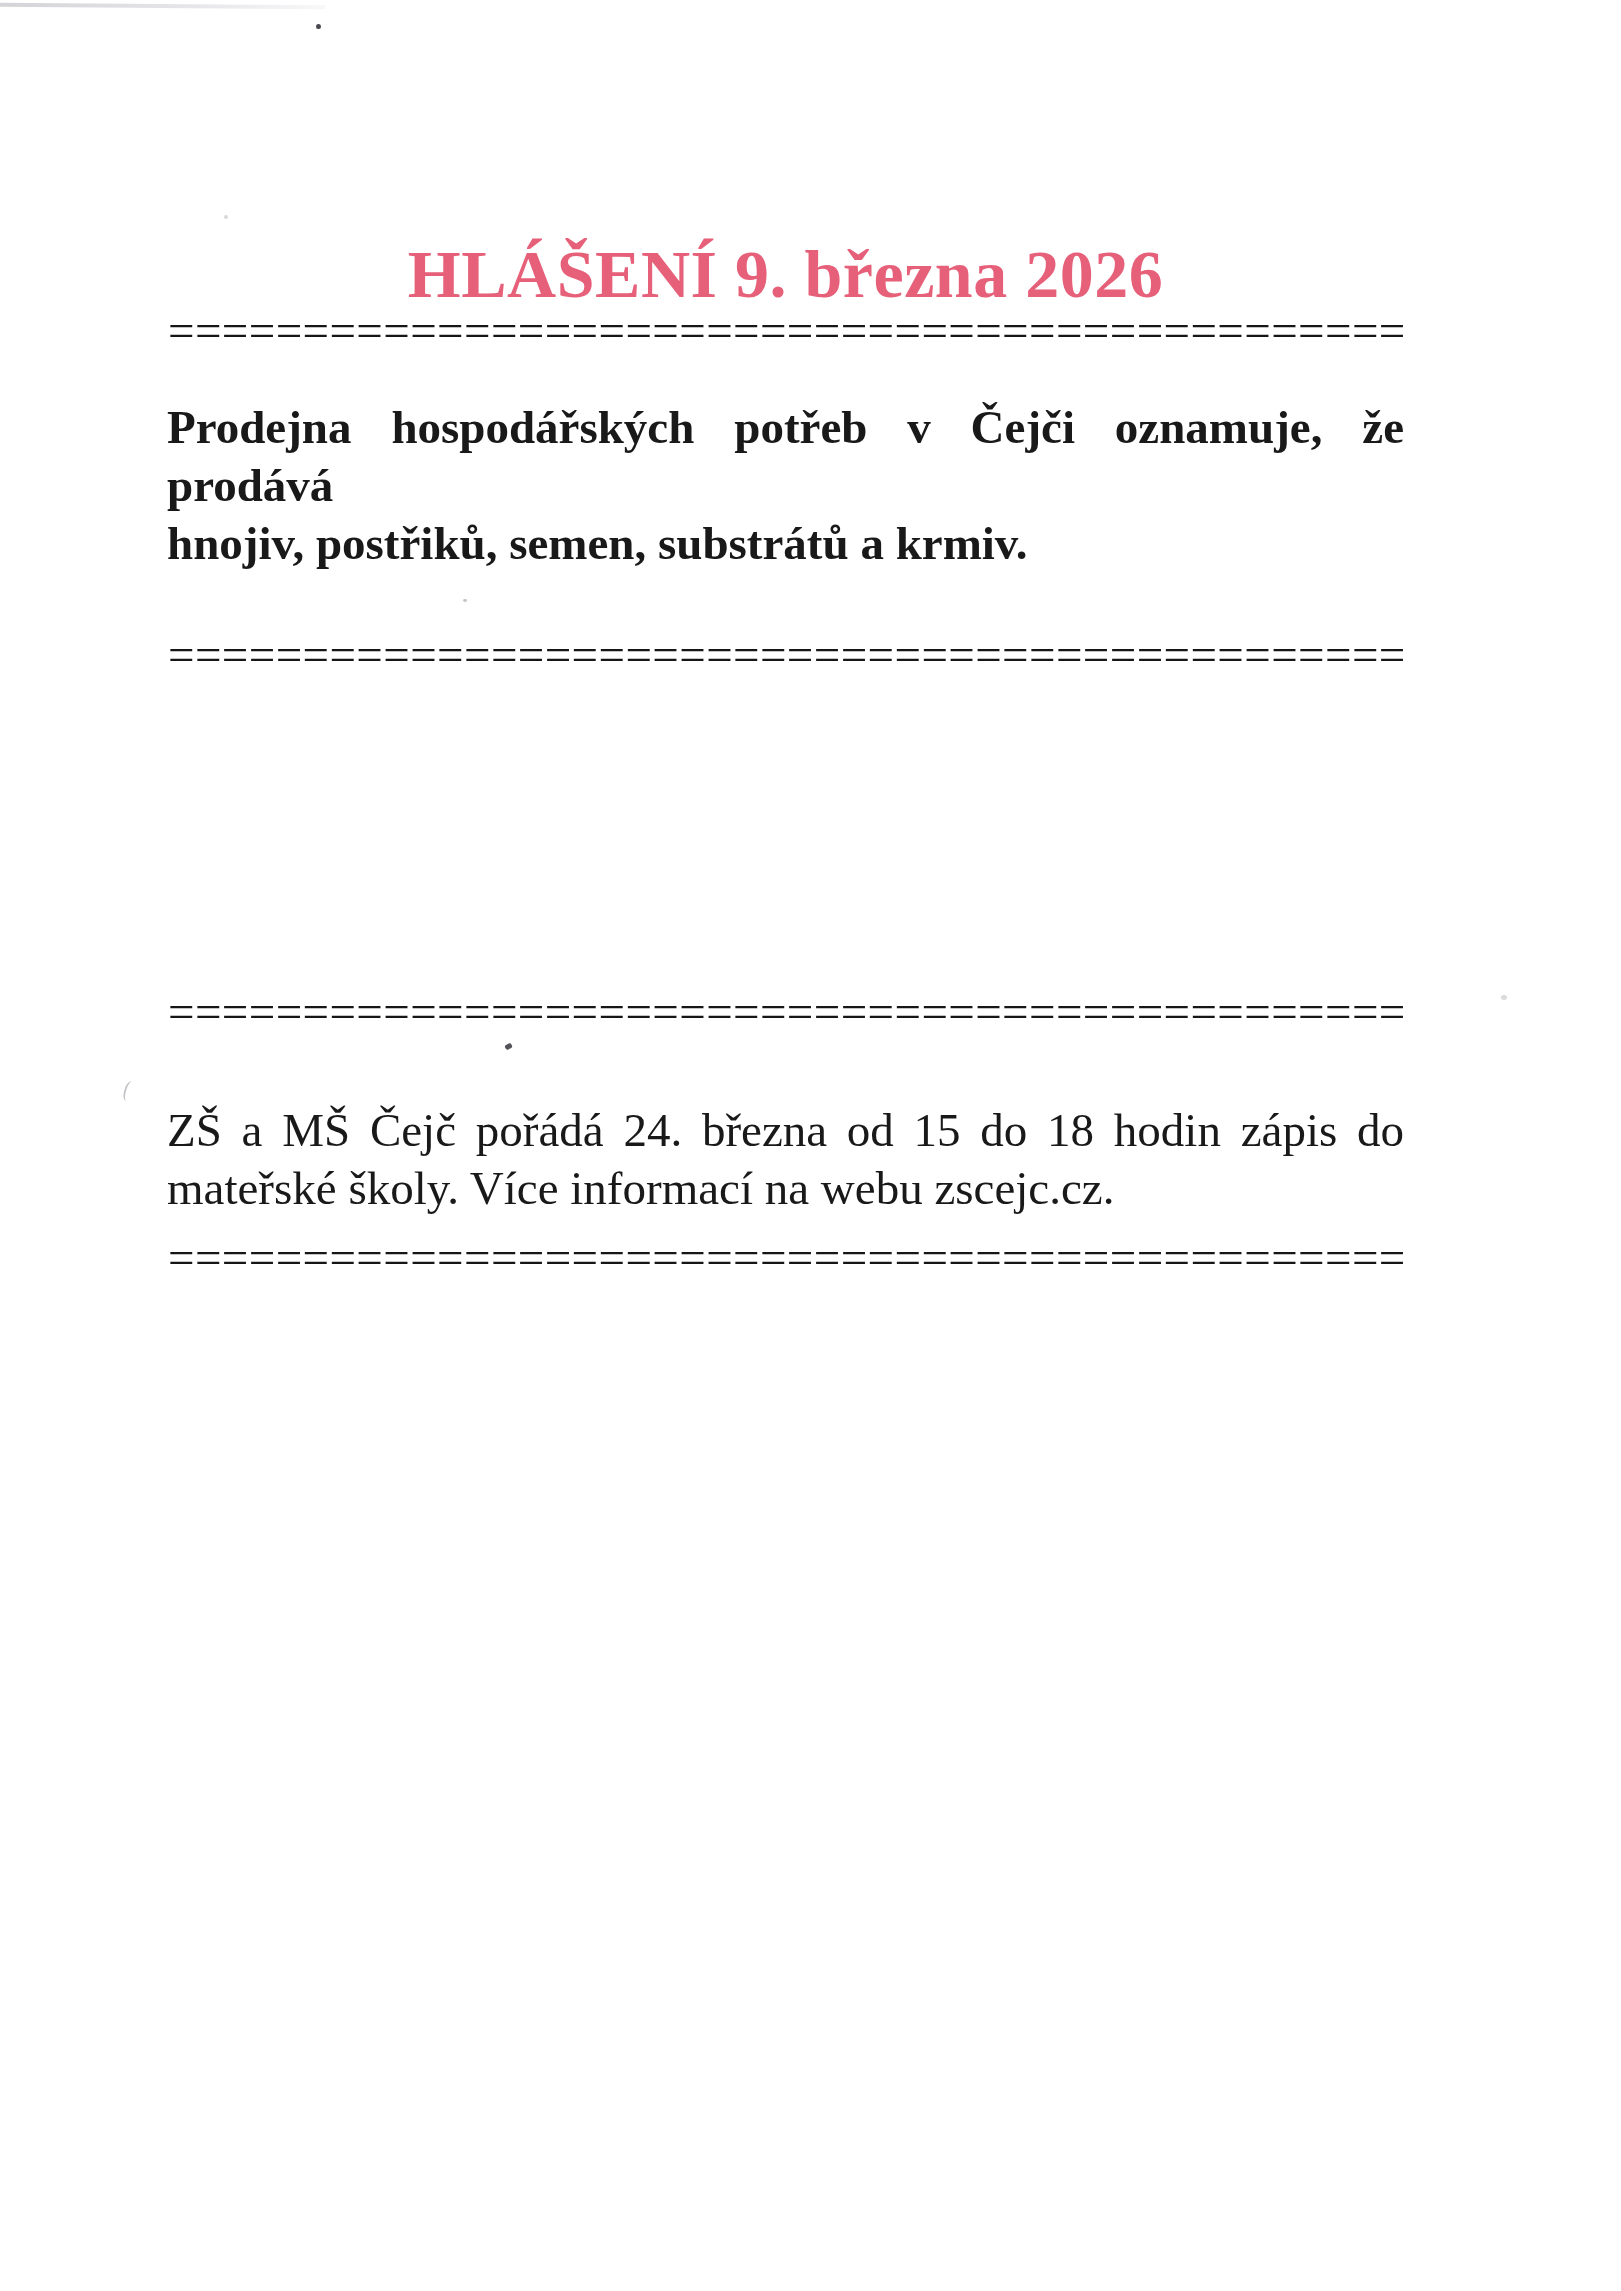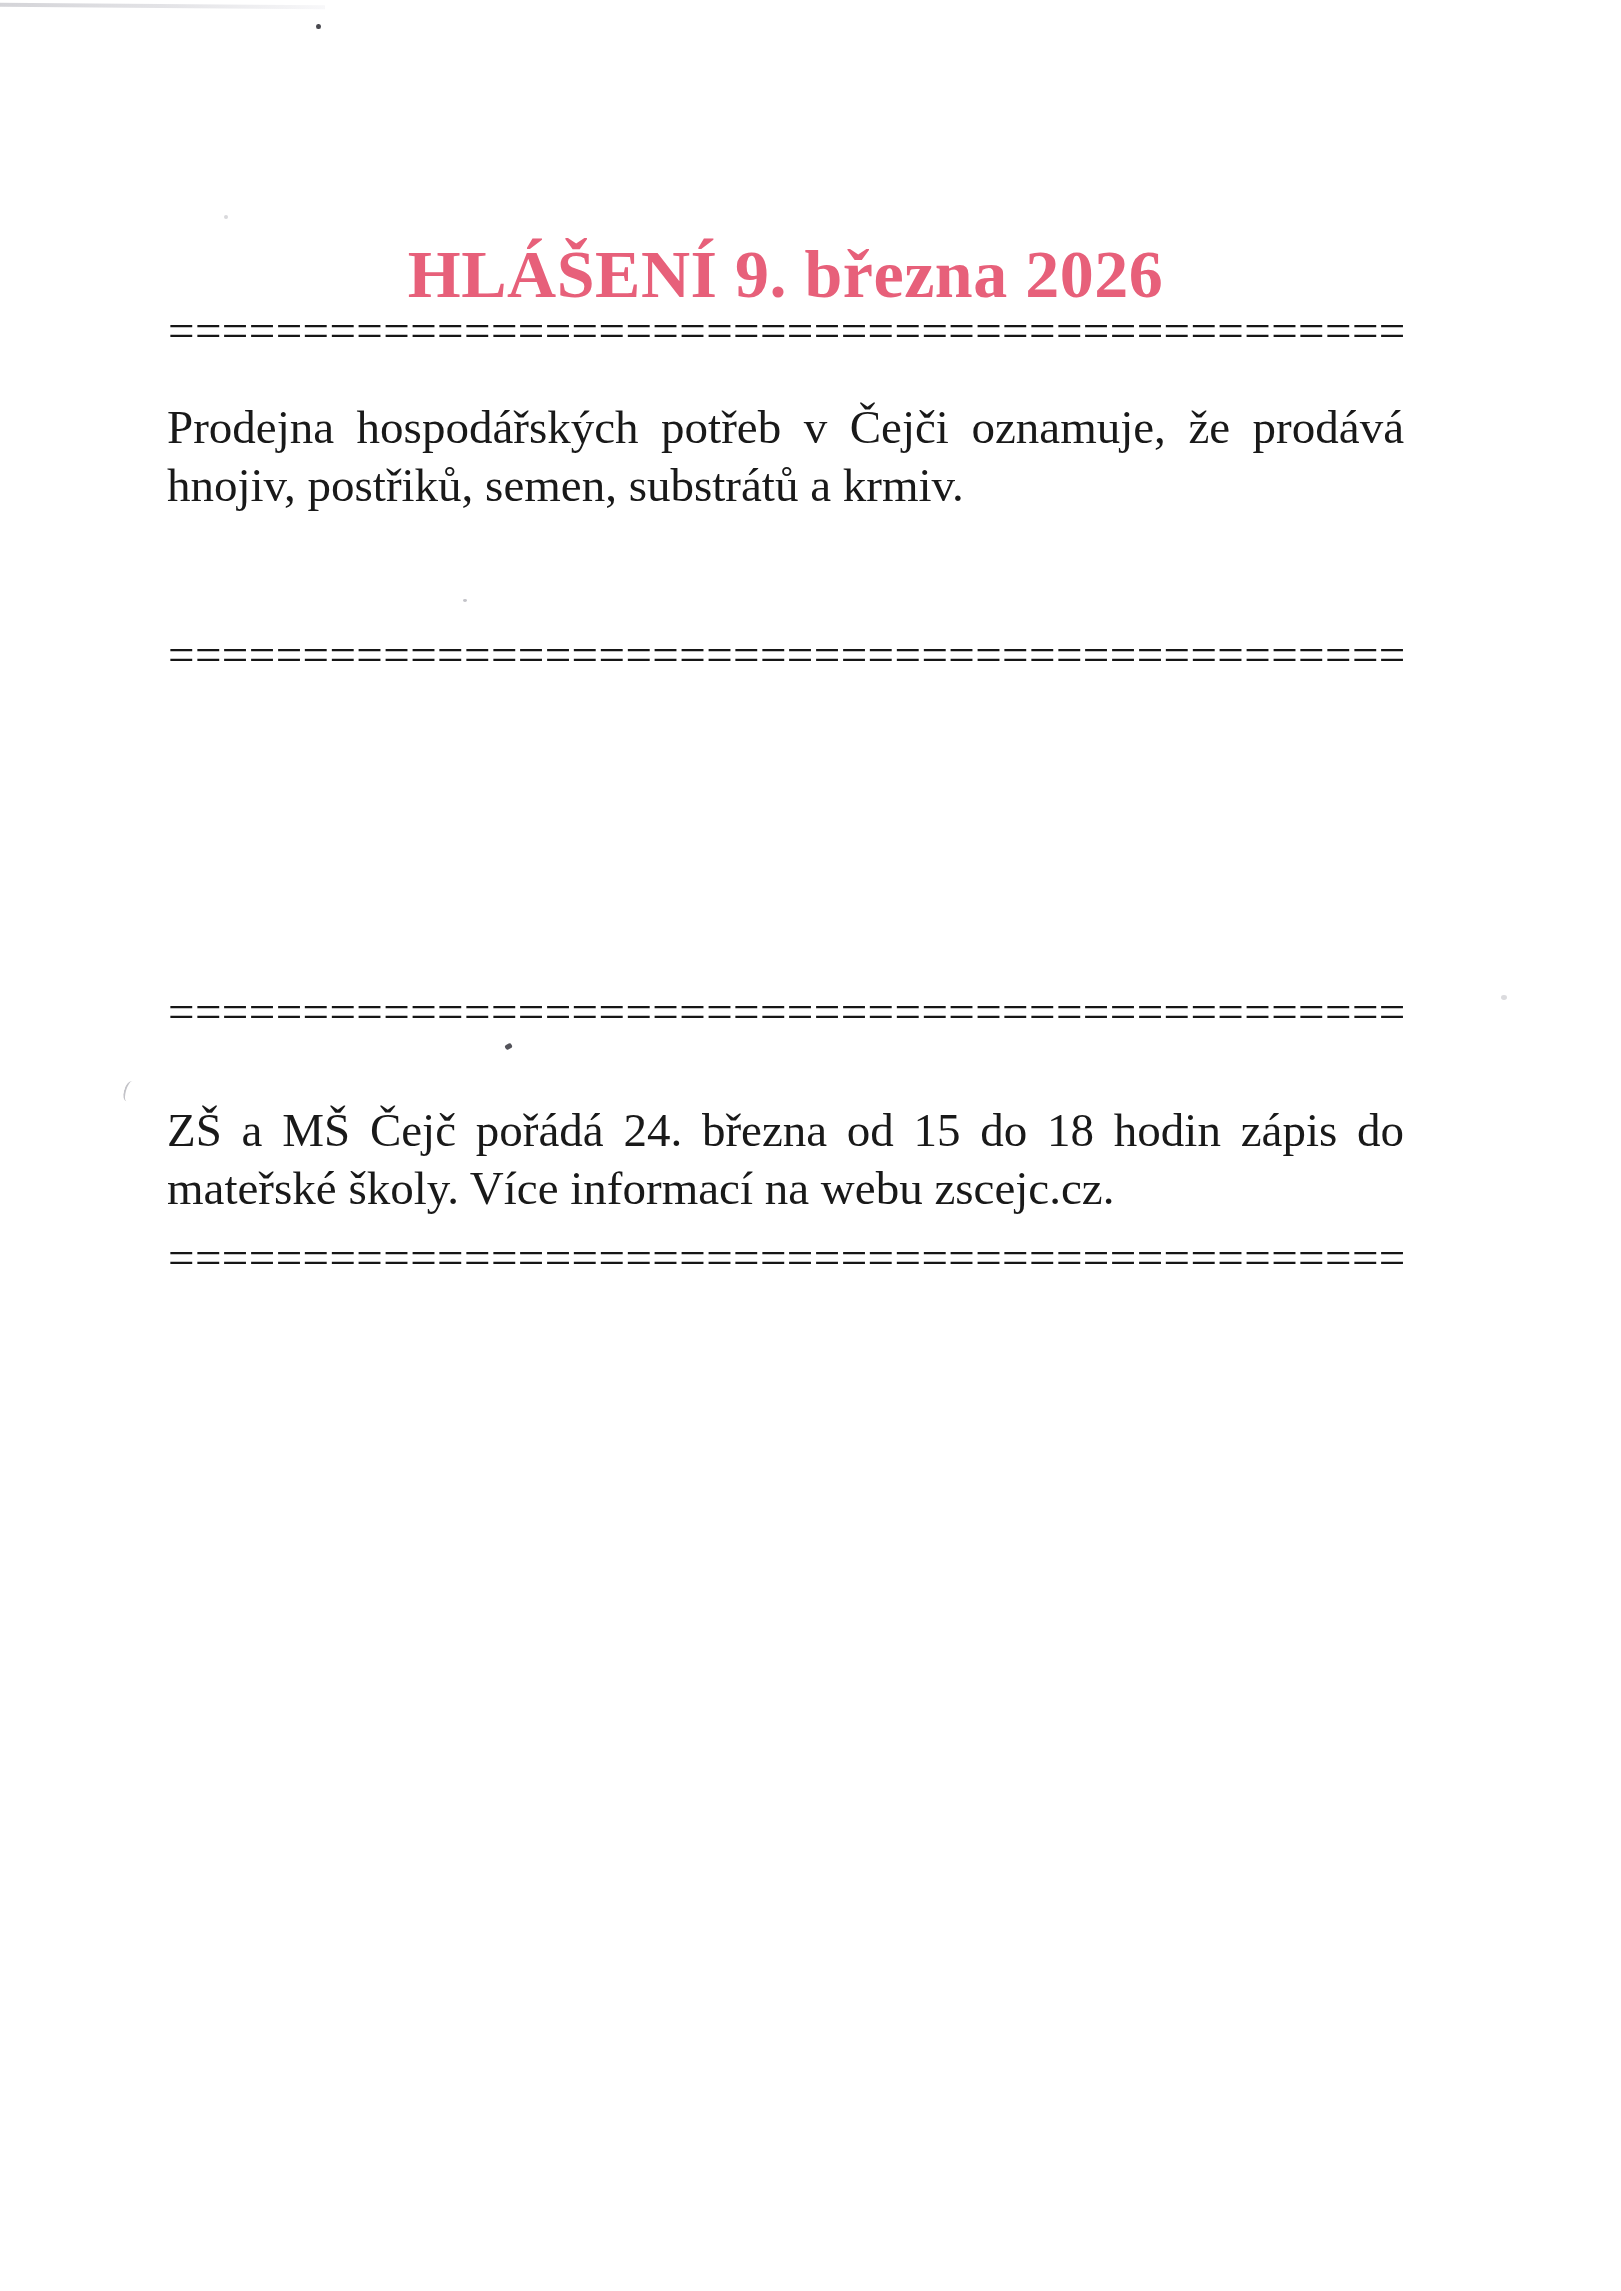--- a/index.html
+++ b/index.html
@@ -39,21 +39,21 @@
   #sep2 { top: 631px; }
   #sep3 { top: 988px; }
   #sep4 { top: 1234px; }
   .para {
     position: absolute;
     left: 167px;
     width: 1237px;
     font-size: 47px;
     line-height: 58px;
   }
-  #para1 { top: 398px; }
+  #para1 { top: 398px; font-weight: bold; }
   #para2 { top: 722px; }
   #para3 { top: 1101px; }
   .line { text-align: justify; text-align-last: justify; }
   .line.final { text-align-last: left; }
   
   .speck { position: absolute; border-radius: 50%; }
   .smudge {
     position: absolute;
     top: 3.9px; left: 0;
     width: 325px; height: 3.9px;

